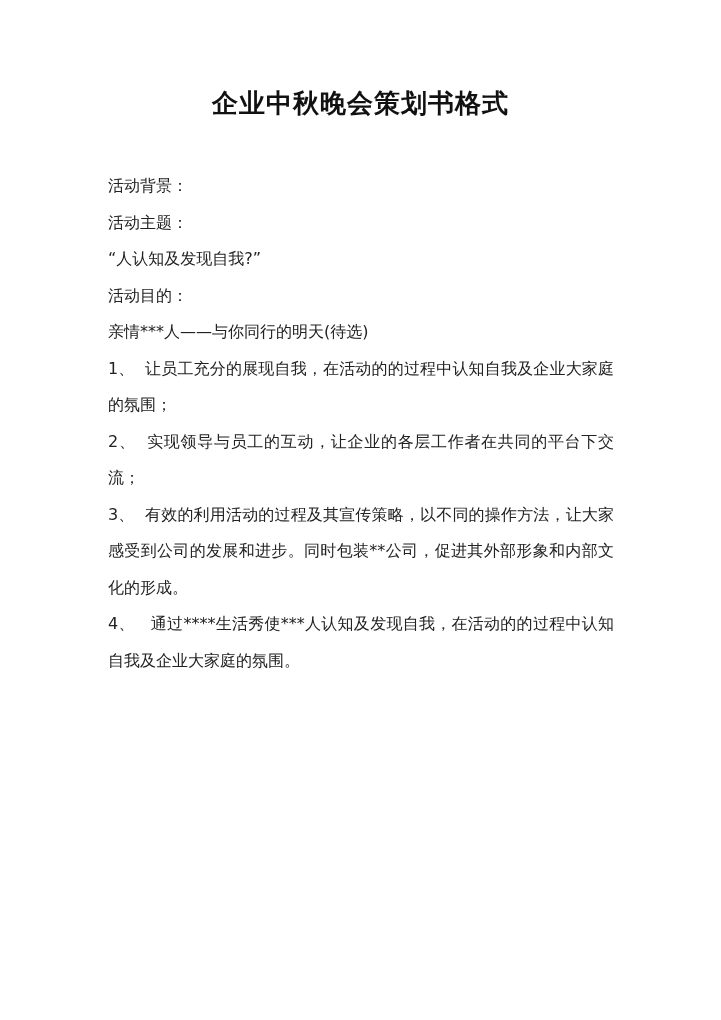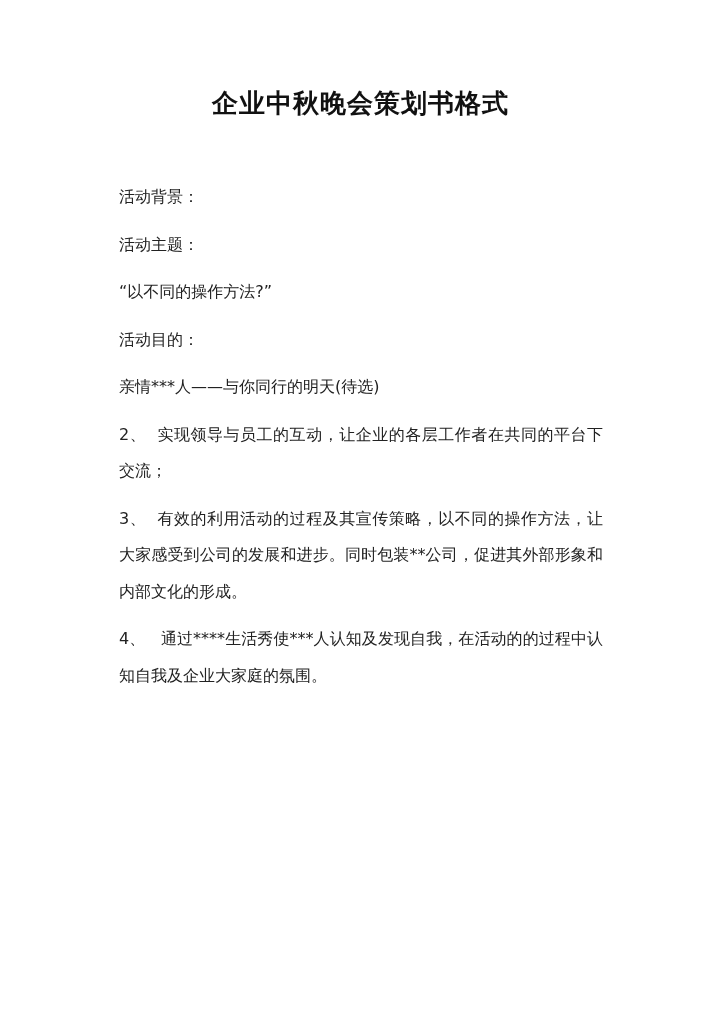--- a/index.html
+++ b/index.html
@@ -11,34 +11,35 @@
     font-family: Liberation Sans, sans-serif;
     font-size: 26px; font-weight: bold; color: #111;
     letter-spacing: 1px;
   }
   .body {
     position: absolute; left: 108px; top: 168px; width: 506px;
     font-family: "DejaVu Sans", "Liberation Sans", sans-serif;
     font-size: 16px; line-height: 36.5px; color: #222;
     text-align: justify;
   }
-  .body p { margin: 11px; }
+  .body p { margin: 0; }
 </style>
 </head>
 <body>
 
 <div class="page">
   <div class="title">企业中秋晚会策划书格式</div>
 
   <div class="body">
     <p>活动背景：</p>
 
     <p>活动主题：</p>
-    <p>“以不同的操作方法?”</p>
+    <p>“人认知及发现自我?”</p>
     <p>活动目的：</p>
 
     <p>亲情***人——与你同行的明天(待选)</p>
 
+    <p><span>1、</span>&nbsp;&nbsp;<span>让员工充分的展现自我，在活动的的过程中认知自我及企业大家庭的氛围；</span></p>
     <p><span>2、</span>&nbsp;&nbsp;<span>实现领导与员工的互动，让企业的各层工作者在共同的平台下交流；</span></p>
     <p><span>3、</span>&nbsp;&nbsp;<span>有效的利用活动的过程及其宣传策略，以不同的操作方法，让大家感受到公司的发展和进步。同时包装**公司，促进其外部形象和内部文化的形成。</span></p>
     <p><span>4、</span>&nbsp;&nbsp;&nbsp;<span>通过****生活秀使***人认知及发现自我，在活动的的过程中认知自我及企业大家庭的氛围。</span></p>
   </div>
 </div>
 
 </body></html>

